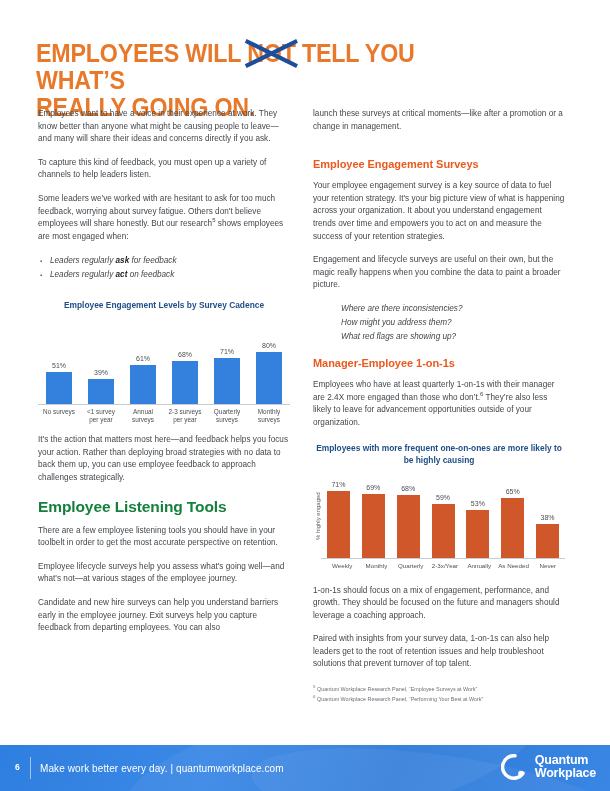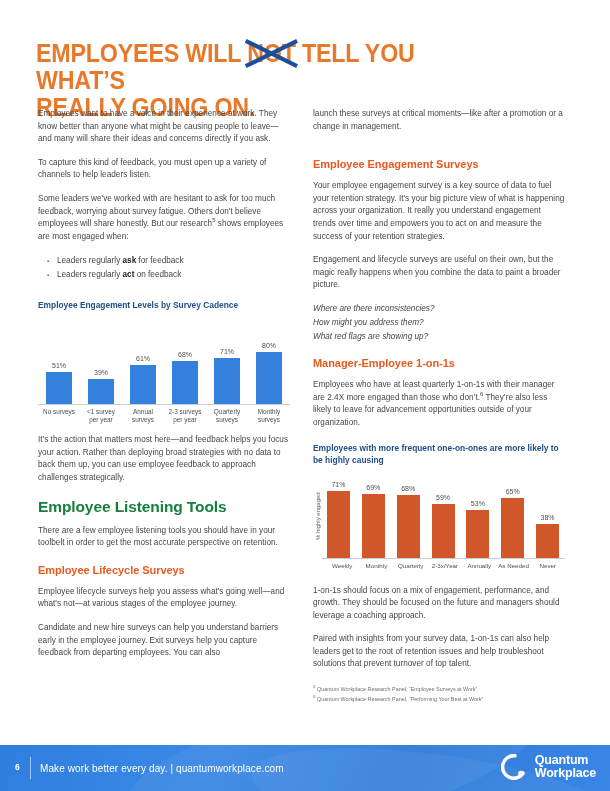--- a/index.html
+++ b/index.html
@@ -69,23 +69,24 @@
     margin: 0 0 11px 0;
     color: #43474b;
     letter-spacing: 0.02px;
   }
   sup {
     font-size: 6px;
     vertical-align: super;
     line-height: 0;
   }
   ul.bullets {
-    margin: 7px;
+    margin: 0;
     padding: 0 0 0 12px;
     list-style: none;
+    font-style: italic;
   }
   ul.bullets li {
     font-size: 8.2px;
     line-height: 14px;
     color: #43474b;
     position: relative;
   }
   ul.bullets li::before {
     content: "\25AA";
     position: absolute;
@@ -112,28 +113,29 @@
     margin: 13px 0 9px 0;
     letter-spacing: -0.05px;
   }
   p.italic-q {
     font-style: italic;
     font-size: 8.2px;
     line-height: 12px;
     color: #43474b;
     margin: 0 0 2px 0;
   }
-  .q-group { margin-bottom: 10px; }
+  .q-group { margin-bottom: 10px; margin-left: 28px; }
 
   
   .chart {
     margin: 10px 0 10px 0;
     width: 100%;
   }
   .chart-title {
+    text-align: center;
     font-size: 8.4px;
     font-weight: bold;
     color: #1f4e87;
     line-height: 11.5px;
     margin-bottom: 7px;
   }
   .plot-wrap {
     display: flex;
     align-items: stretch;
   }
@@ -345,31 +347,30 @@
         <div class="x-lab">Monthly
 surveys</div>
       </div>
     </div>
 
     <p class="body" style="margin-top:8px;">It's the action that matters most here—and feedback helps you focus your action. Rather than deploying broad strategies with no data to back them up, you can use employee feedback to approach challenges strategically.</p>
 
     <h2 class="blue-head">Employee Listening Tools</h2>
     <p class="body">There are a few employee listening tools you should have in your toolbelt in order to get the most accurate perspective on retention.</p>
 
-    <h3 class="orange-head">Employee Lifecycle Surveys</h3>
     <p class="body">Employee lifecycle surveys help you assess what's going well—and what's not—at various stages of the employee journey.</p>
     <p class="body">Candidate and new hire surveys can help you understand barriers early in the employee journey. Exit surveys help you capture feedback from departing employees. You can also</p>
   </div>
 
   <div class="col col-right">
 
     <p class="body">launch these surveys at critical moments—like after a promotion or a change in management.</p>
 
     <h3 class="orange-head" style="margin-top:24px;">Employee Engagement Surveys</h3>
-    <p class="body">Your employee engagement survey is a key source of data to fuel your retention strategy. It's your big picture view of what is happening across your organization. It really you understand engagement trends over time and empowers you to act on and measure the success of your retention strategies.</p>
+    <p class="body">Your employee engagement survey is a key source of data to fuel your retention strategy. It's your big picture view of what is happening across your organization. It about you understand engagement trends over time and empowers you to act on and measure the success of your retention strategies.</p>
     <p class="body">Engagement and lifecycle surveys are useful on their own, but the magic really happens when you combine the data to paint a broader picture.</p>
 
     <div class="q-group">
       <p class="italic-q">Where are there inconsistencies?</p>
       <p class="italic-q">How might you address them?</p>
       <p class="italic-q">What red flags are showing up?</p>
     </div>
 
     <h3 class="orange-head">Manager-Employee 1-on-1s</h3>
     <p class="body"><span>Employees who have at least quarterly 1-on-1s with their manager are 2.4X more engaged than those who don’t.</span><sup>6</sup><span> They’re also less likely to leave for advancement opportunities outside of your organization.</span></p>

